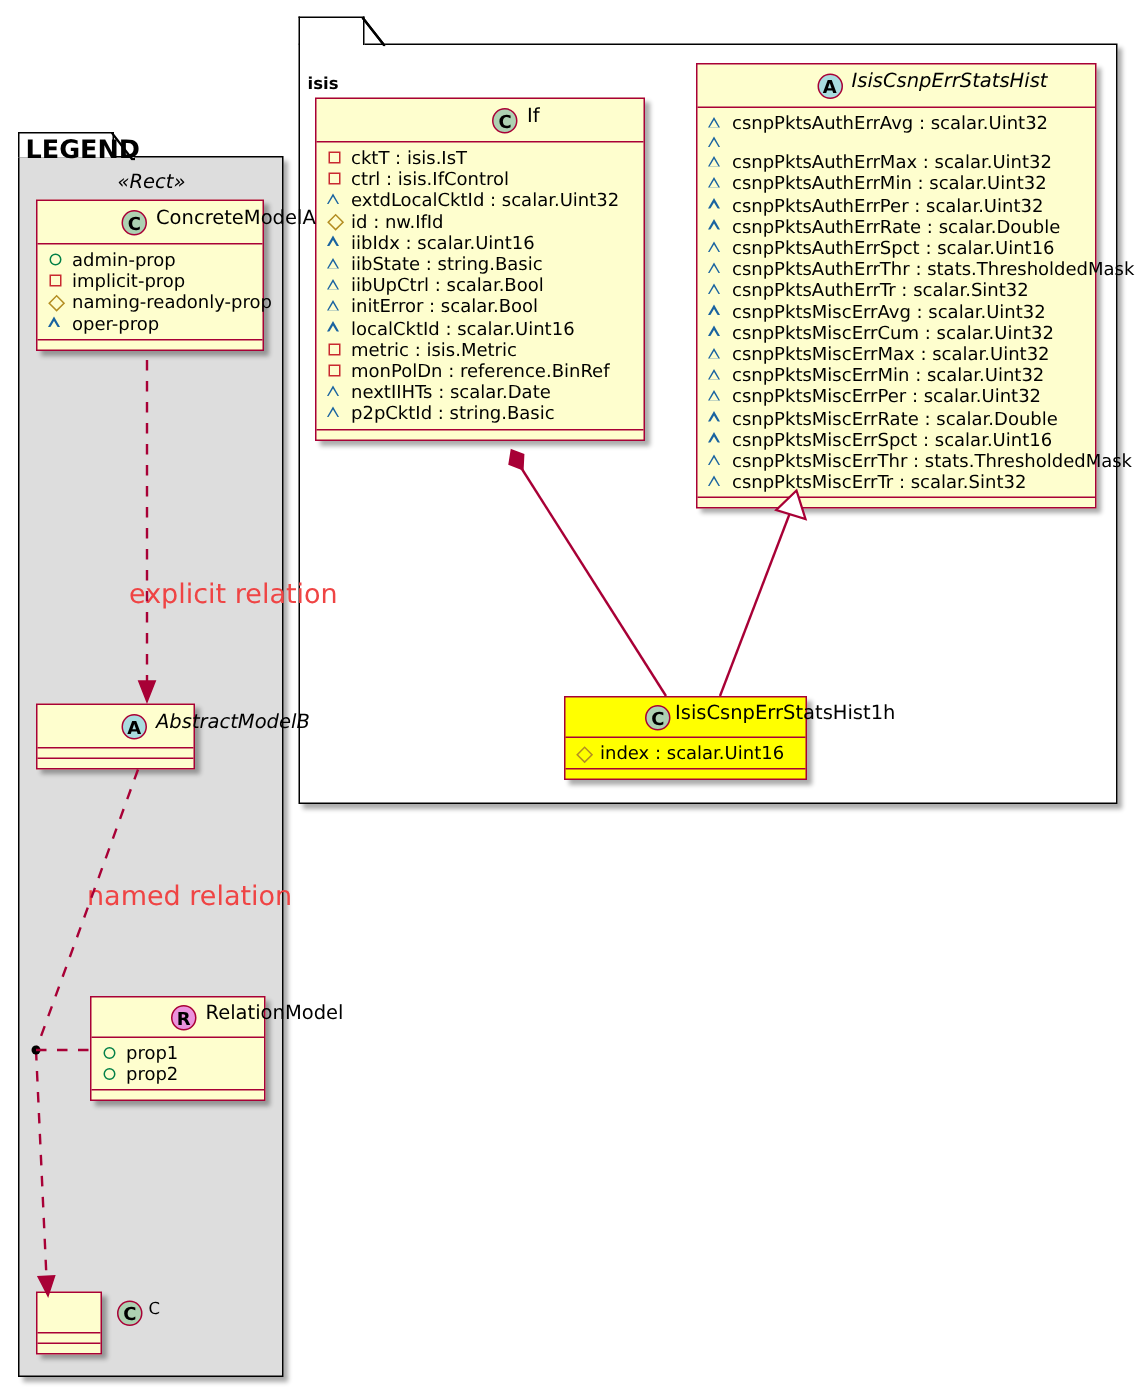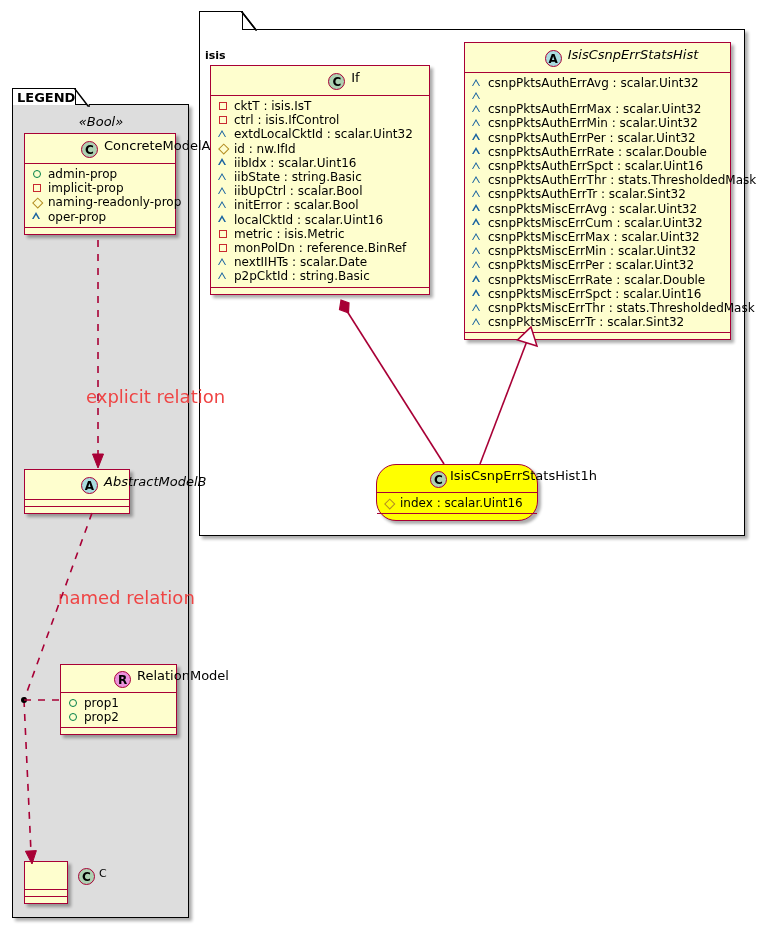--- a/index.html
+++ b/index.html
@@ -25,21 +25,20 @@
   
   .uml-box {
     position: absolute;
     background: #FEFECE;
     border: 1.5px solid #A80036;
     box-shadow: 3px 3px 3px rgba(0,0,0,0.33);
     box-sizing: border-box;
   }
   .uml-box.highlight {
     background: #FFFF00;
-    border-radius: 20px;
   }
   .uml-head {
     padding: 4px 8px 5px 8px;
     text-align: center;
     font-size: 13px;
     color: #000000;
     white-space: nowrap;
     line-height: 16px;
     margin-left: 48px;
   }
@@ -226,21 +225,21 @@
     position: absolute;
     left: 74px;
     top: 88px;
     width: 16px;
     height: 19px;
   }
   #legend-label {
     position: absolute;
     left: 17px;
     top: 90px;
-    font-size: 13px;
+    font-size: 17px;
     font-weight: bold;
     color: #000000;
   }
   .stereotype {
     position: absolute;
     font-size: 13px;
     font-style: italic;
     color: #000000;
     text-align: center;
   }
@@ -479,21 +478,21 @@
     <div class="uml-empty"></div>
   </div>
 
   <div id="legend-box"></div>
   <div id="legend-tab"></div>
   <svg id="legend-tab-slant" viewBox="0 0 16 19">
     <path d="M0.5,0.5 L14,18 L16,18" fill="#FFFFFF" stroke="#000000" stroke-width="1.5"></path>
   </svg>
   <div id="legend-label">LEGEND</div>
 
-  <div class="stereotype" style="left:24px; top:114px; width:154px;">«Bool»</div>
+  <div class="stereotype" style="left:24px; top:114px; width:154px;">«Rect»</div>
 
   <div class="uml-box" style="left:24px; top:133px; width:152px;">
     <div class="uml-head">
       <span class="badge badge-c">C</span><span class="cls-name">ConcreteModelA</span>
     </div>
     <div class="uml-attrs">
       <div class="attr">
           <span class="vis vis-pub"></span>
           <span>admin-prop</span>
         </div>

